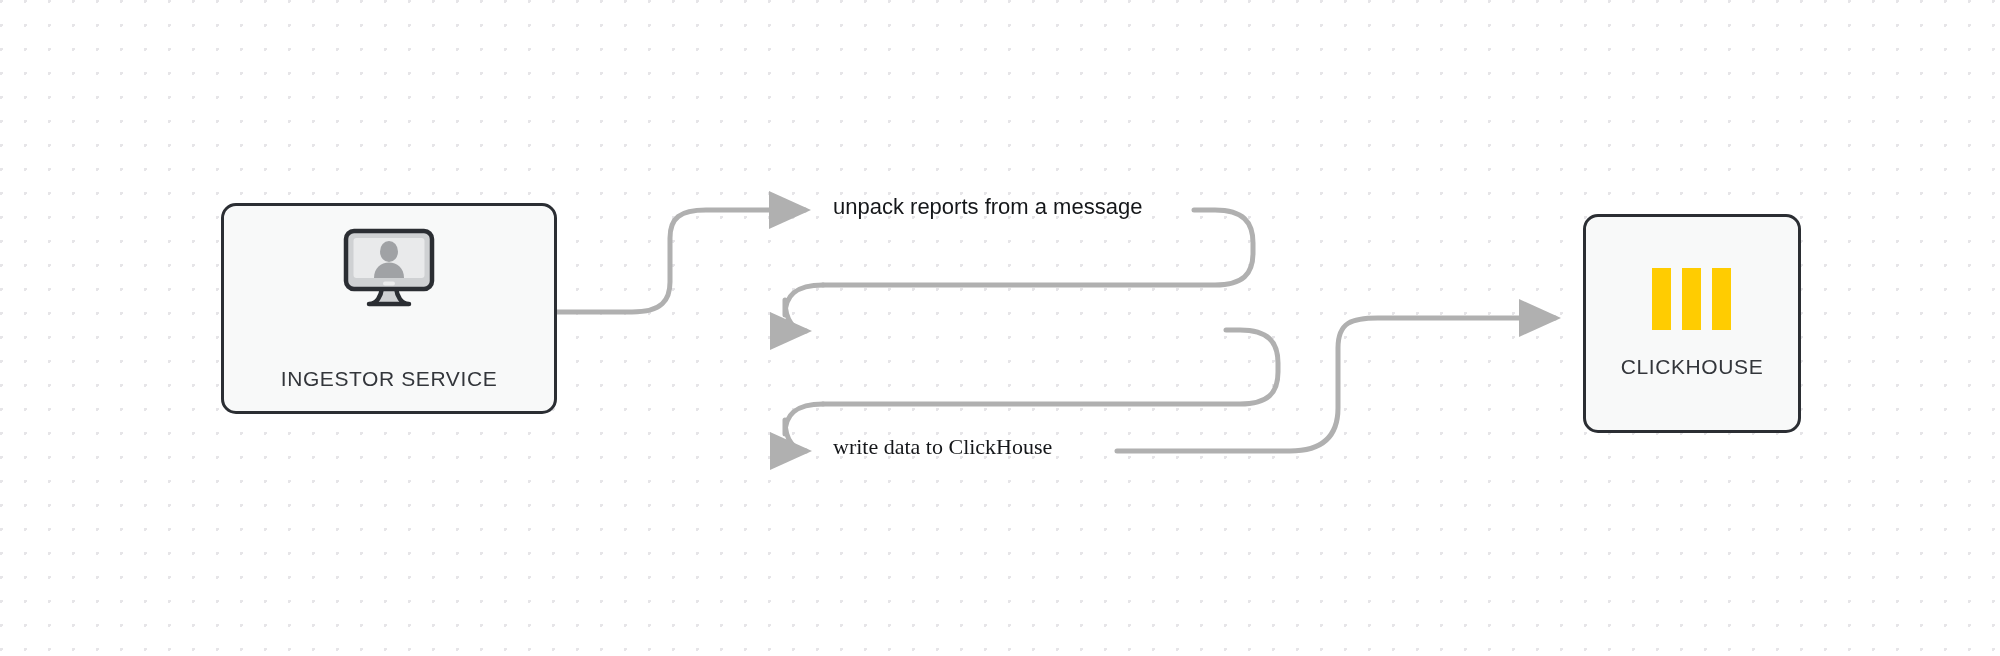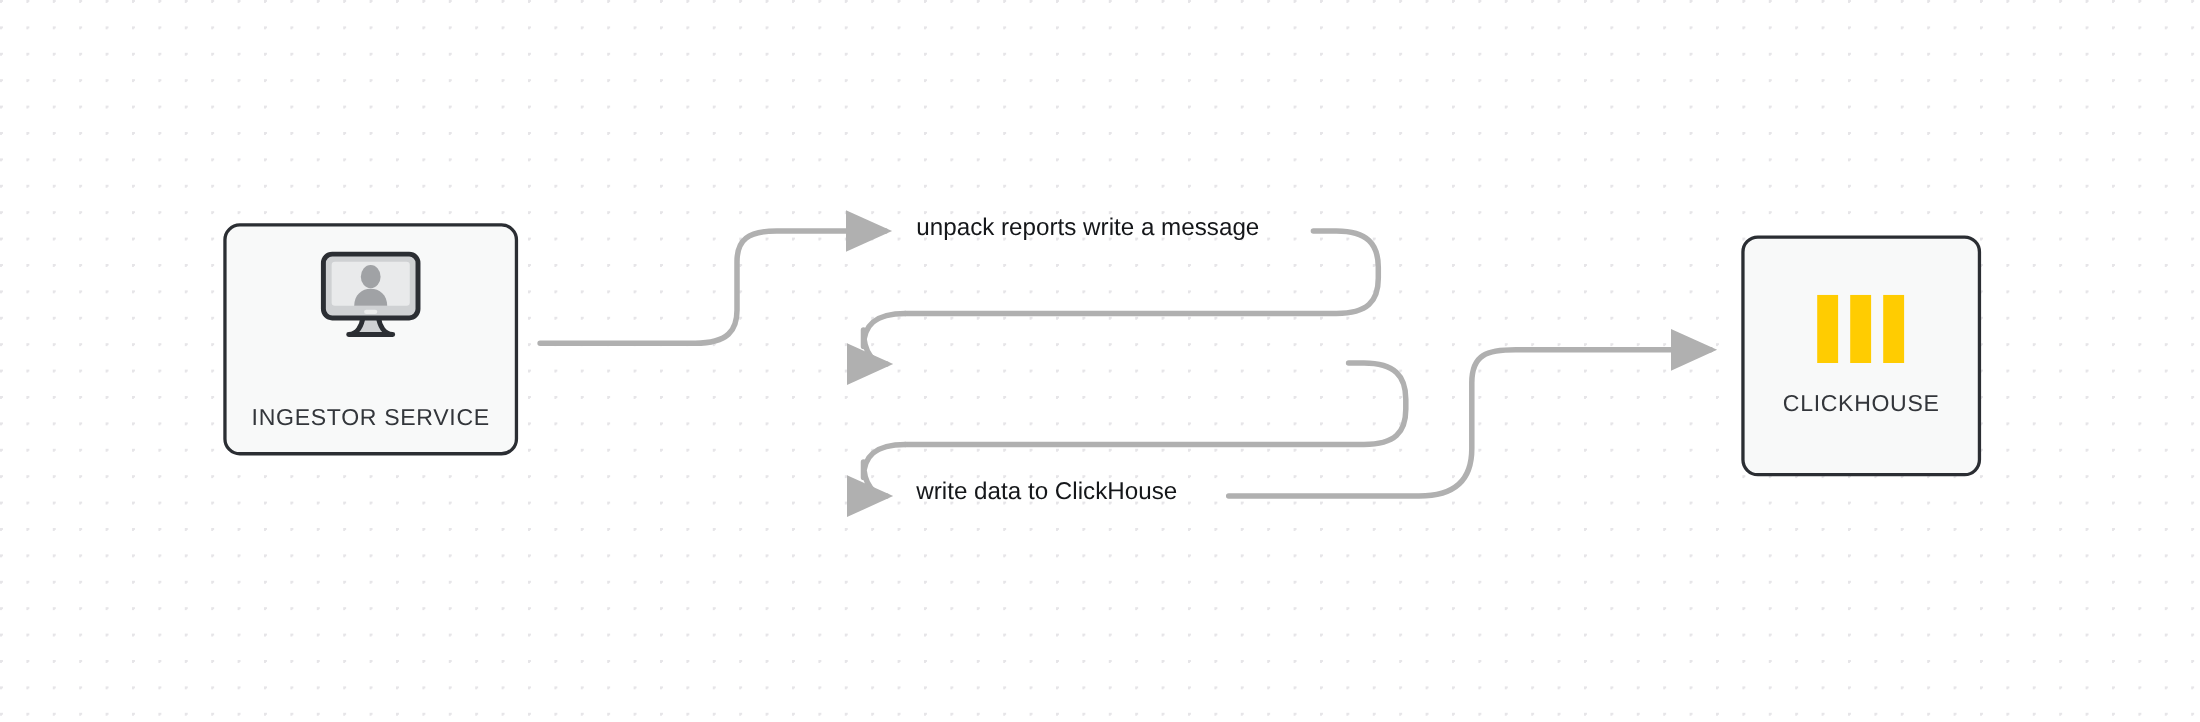--- a/index.html
+++ b/index.html
@@ -27,23 +27,23 @@
     background: #f8f9f9;
     border: 3px solid #2b2e33;
     border-radius: 15px;
     display: flex;
     flex-direction: column;
     align-items: center;
     justify-content: center;
     z-index: 4;
   }
   #node-ingestor {
-    left: 203px;
+    left: 221px;
     top: 203px;
-    width: 268px;
+    width: 336px;
     height: 211px;
     gap: 31px;
   }
   #node-clickhouse {
     left: 1583px;
     top: 214px;
     width: 218px;
     height: 219px;
   }
   .node-label {
@@ -71,21 +71,21 @@
     position: absolute;
     font-size: 22px;
     color: #15171a;
     white-space: nowrap;
     background: transparent;
     z-index: 3;
     line-height: 1;
   }
   #edge-label-1 { left: 833px; top: 196px; }
   #edge-label-2 { left: 833px; top: 316px; }
-  #edge-label-3 { left: 833px; top: 436px; }
+  #edge-label-3 { left: 833px; top: 436px; font-family: Liberation Serif, serif; }
 </style>
 </head>
 <body>
 
 <div id="canvas">
 
   <svg id="edges" viewBox="0 0 2000 656" width="2000" height="656" xmlns="http://www.w3.org/2000/svg">
     <defs>
       <marker id="arrowhead" markerWidth="9" markerHeight="9" refX="7.2" refY="4.5" orient="auto" markerUnits="strokeWidth">
         <path d="M0,0.7 L8.4,4.5 L0,8.3 Z" fill="#b0b0b0"></path>
@@ -126,21 +126,21 @@
 
       <path d="M 1117,451
                L 1290,451
                C 1322,451 1338,437 1338,408
                L 1338,348
                C 1338,322 1352,318 1378,318
                L 1555,318" marker-end="url(#arrowhead)"></path>
     </g>
   </svg>
 
-  <div class="edge-label" id="edge-label-1">unpack reports write a message</div>
+  <div class="edge-label" id="edge-label-1">unpack reports from a message</div>
 
 
   <div class="edge-label" id="edge-label-3">write data to ClickHouse</div>
 
   <div class="node" id="node-ingestor">
     <span class="node-icon">
       <svg width="96" height="88" viewBox="0 0 96 88" xmlns="http://www.w3.org/2000/svg">
 
         <path d="M28,78 C36,78 40,70 41,62 L55,62 C56,70 60,78 68,78 Z" fill="#cfd1d3" stroke="#2b2e33" stroke-width="4.5" stroke-linejoin="round"></path>
 

